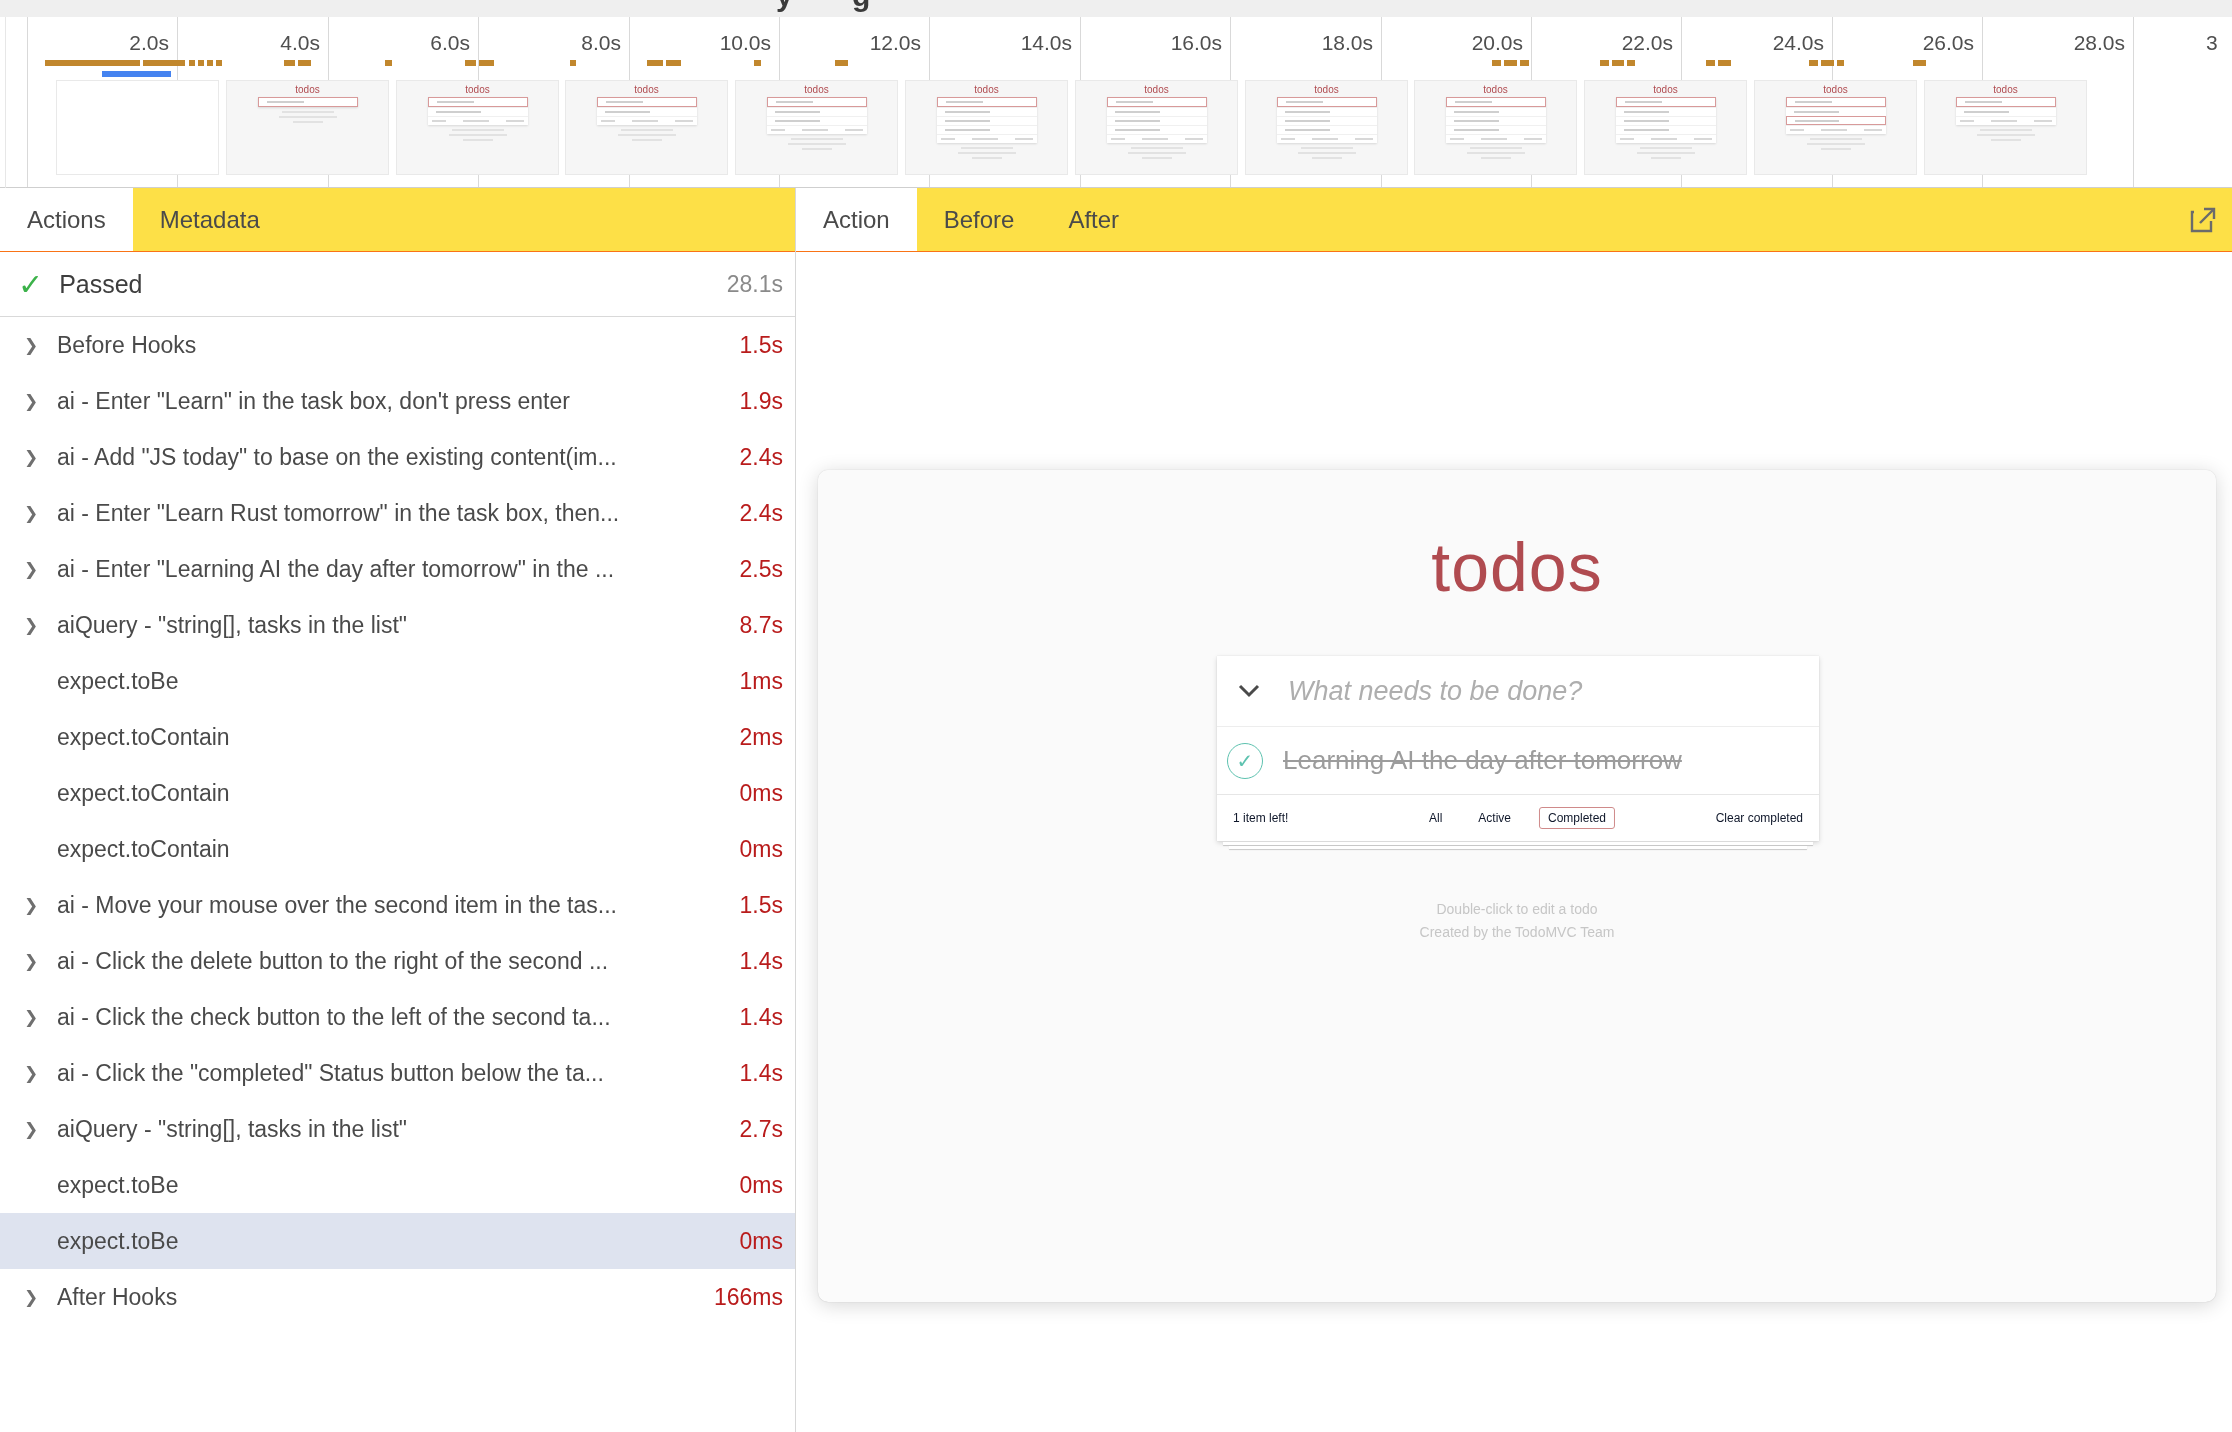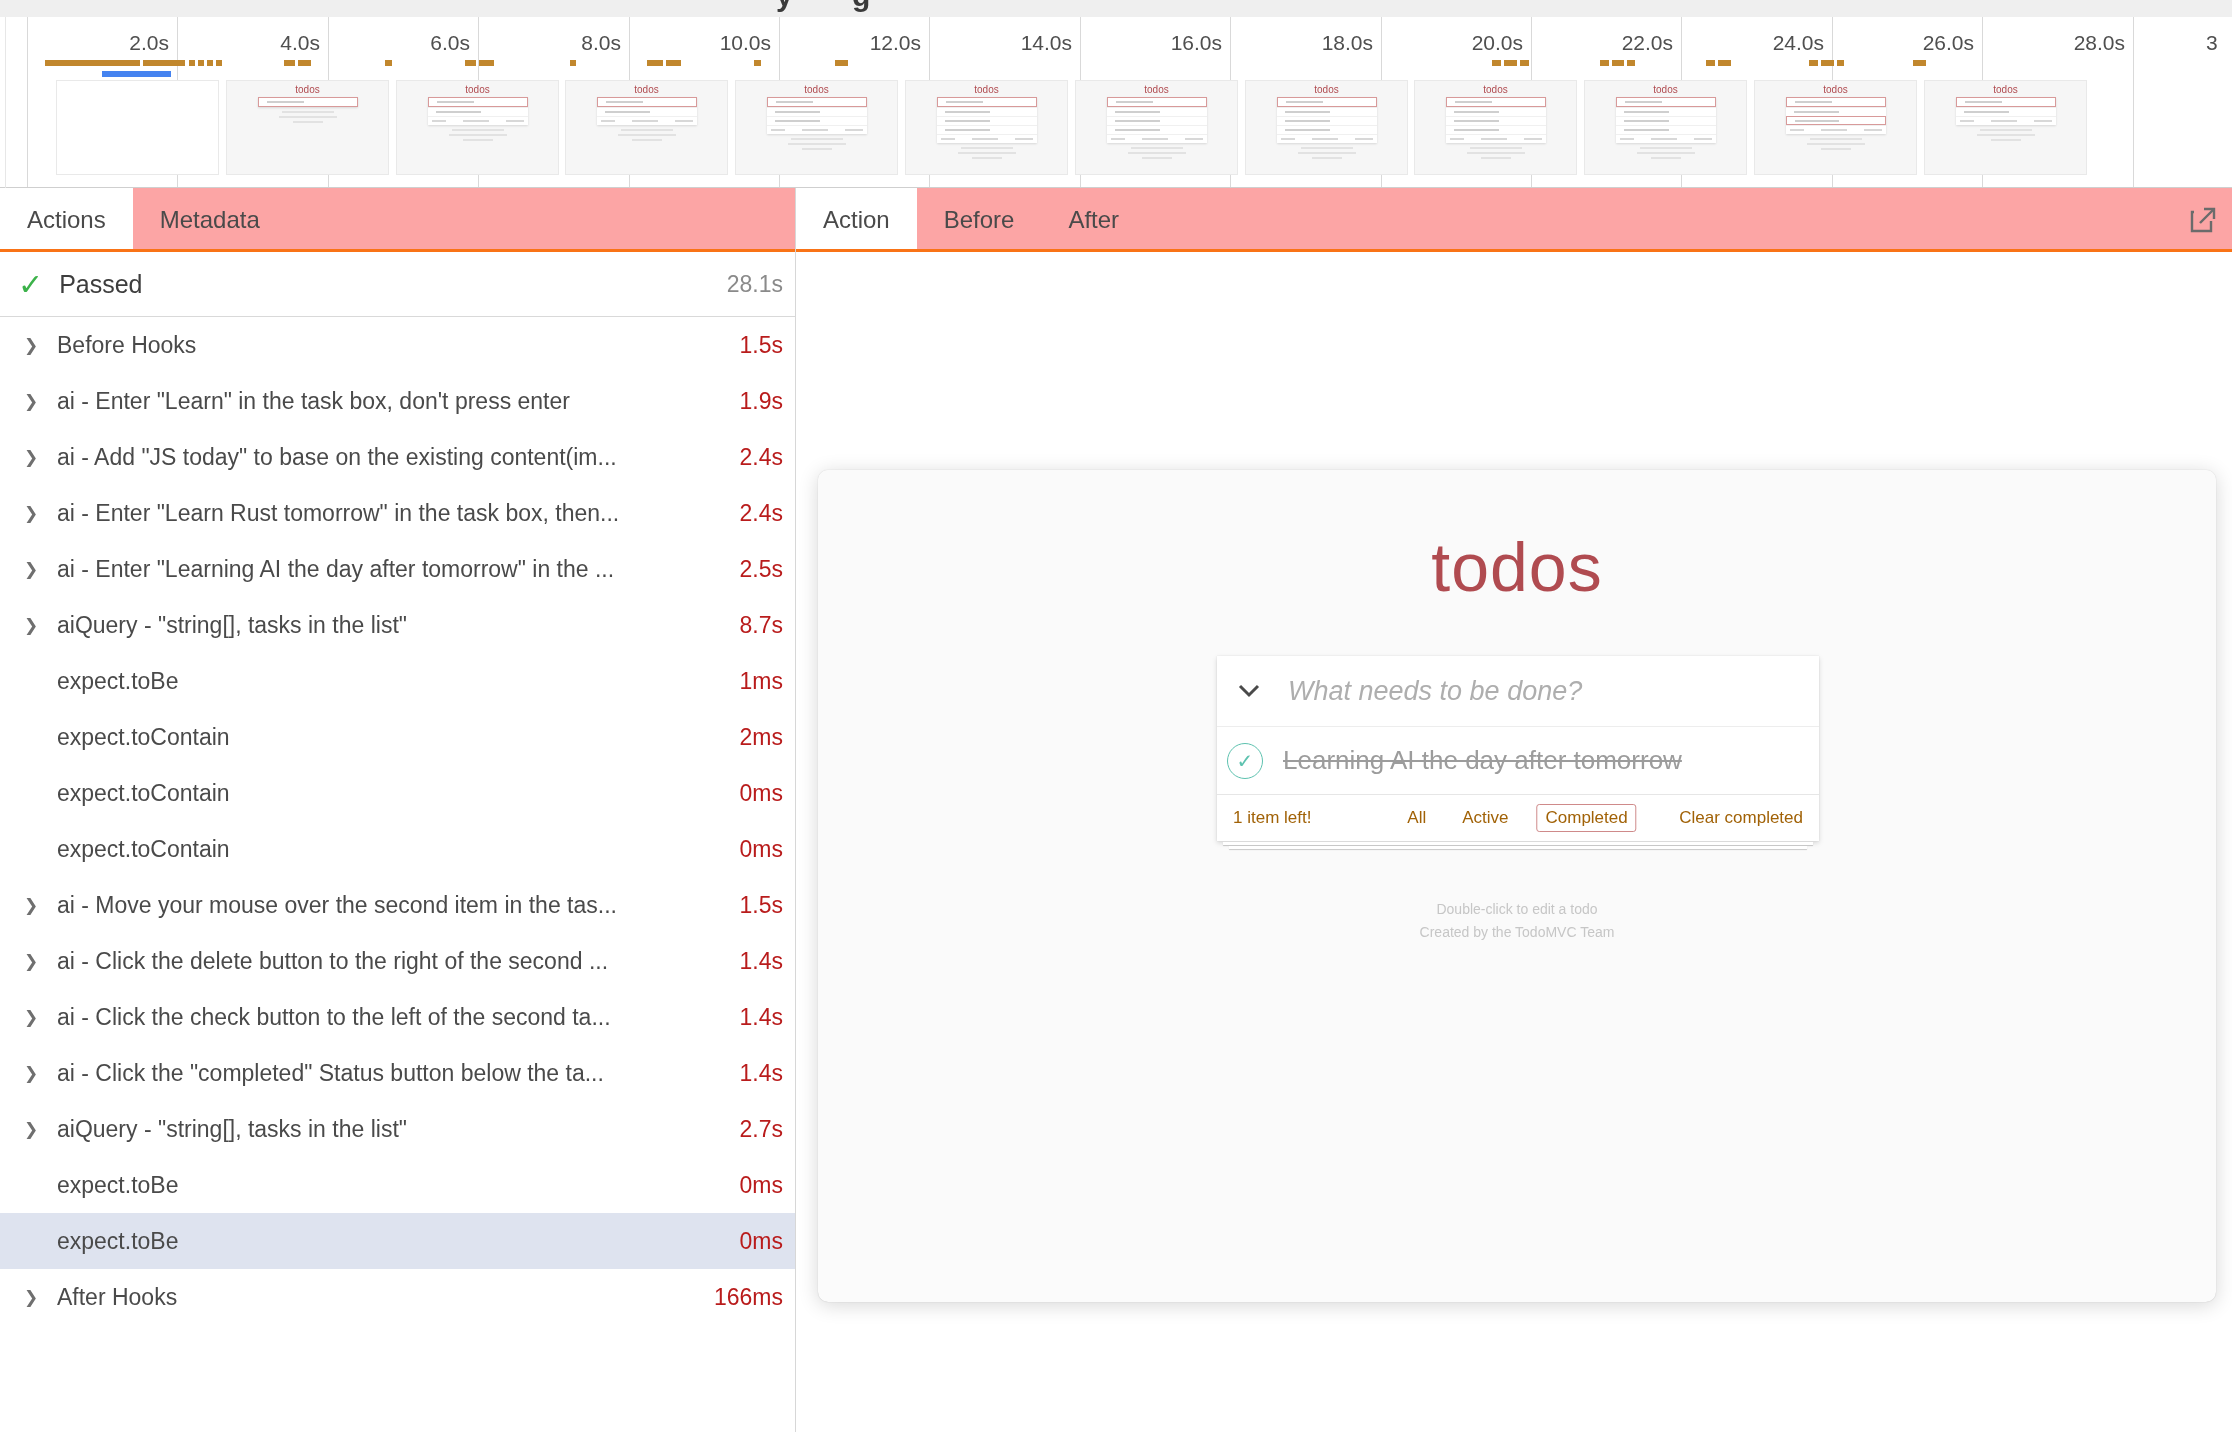--- a/index.html
+++ b/index.html
@@ -31,21 +31,21 @@
   .t-lines i { display:block; height:2px; background:#e2e2e2; margin:3px auto 0 auto; }
 
   #hdivider { position:absolute; left:0; top:187px; width:2232px; height:1px; background:#cfcfcf; }
   #leftedge { position:absolute; left:5px; top:17px; width:1px; height:1415px; background:#e7e7e7; }
 
   
   #leftpanel  { position:absolute; left:0;   top:188px; width:795px;  height:1244px; background:#fff; overflow:hidden; }
   #vdivider   { position:absolute; left:795px; top:188px; width:1px;  height:1244px; background:#d7d7d7; }
   #rightpanel { position:absolute; left:796px; top:188px; width:1436px; height:1430px; background:#fff; overflow:hidden; }
 
-  .tabbar { position:relative; height:64px; background:#fca5a5; border-bottom:3px solid #f97316; display:flex; }
+  .tabbar { position:relative; height:64px; background:#fde047; border-bottom:1px solid #f97316; display:flex; }
   .tab { padding:0 27px; line-height:63px; font-size:24px; color:#4a4a4a; cursor:default; }
   .tab.active { background:#fff; }
 
   
   #statusrow { height:65px; border-bottom:1px solid #d9d9d9; display:flex; align-items:center; }
   #statusrow .check { margin-left:18px; font-size:30px; color:#3cb24a; }
   #statusrow .slabel { margin-left:16px; font-size:25px; color:#3d3d3d; }
   #statusrow .sdur { margin-left:auto; margin-right:12px; font-size:23px; color:#8a8a8a; }
   .lrow { height:56px; display:flex; align-items:center; }
   .lrow.selected { background:#dee3ef; }
@@ -68,21 +68,21 @@
   #bbody { position:relative; height:790px; background:#fafafa; }
   #ttitle { position:absolute; top:58px; left:0; width:100%; text-align:center; font-size:68px; font-weight:200; color:#b04b50; letter-spacing:1px; }
   #tcard { position:absolute; left:399px; top:186px; width:602px; background:#fff; box-shadow:0 2px 5px rgba(0,0,0,.15), 0 0 1px rgba(0,0,0,.12); }
   #crow-input { height:70px; display:flex; align-items:center; }
   #crow-input svg { margin-left:20px; flex:none; }
   #crow-input .ph { margin-left:27px; font-size:27px; font-style:italic; color:#aeaeae; }
   #crow-todo { height:68px; border-top:1px solid #ededed; display:flex; align-items:center; }
   .ccircle { margin-left:10px; width:36px; height:36px; border:1.5px solid #5dc2af; border-radius:50%;
              display:flex; align-items:center; justify-content:center; color:#5dc2af; font-size:20px; flex:none; }
   #crow-todo .ttext { margin-left:20px; font-size:26px; color:#9c9c9c; text-decoration:line-through; }
-  #crow-foot { height:47px; border-top:1px solid #e6e6e6; position:relative; font-size:17px; color:#a16207; }
+  #crow-foot { height:47px; border-top:1px solid #e6e6e6; position:relative; font-size:12px; color:#0f172a; }
   #itemsleft { position:absolute; left:16px; top:50%; transform:translateY(-50%); }
   #filters { position:absolute; left:50%; top:50%; transform:translate(-50%,-50%); display:flex; gap:20px; align-items:center; }
   #filters .f { padding:3px 8px; border-radius:3px; }
   #filters .f.sel { border:1px solid #cf8a8a; }
   #clearbtn { position:absolute; right:16px; top:50%; transform:translateY(-50%); }
   .stack { position:absolute; height:3px; background:#fff; box-shadow:0 1px 1px rgba(0,0,0,.2); }
   #appfoot { position:absolute; top:428px; left:0; width:100%; text-align:center; font-size:14px; color:#c6c6c6; line-height:23px; }
   #appfoot b { color:#9f9f9f; }
 </style>
 </head>

